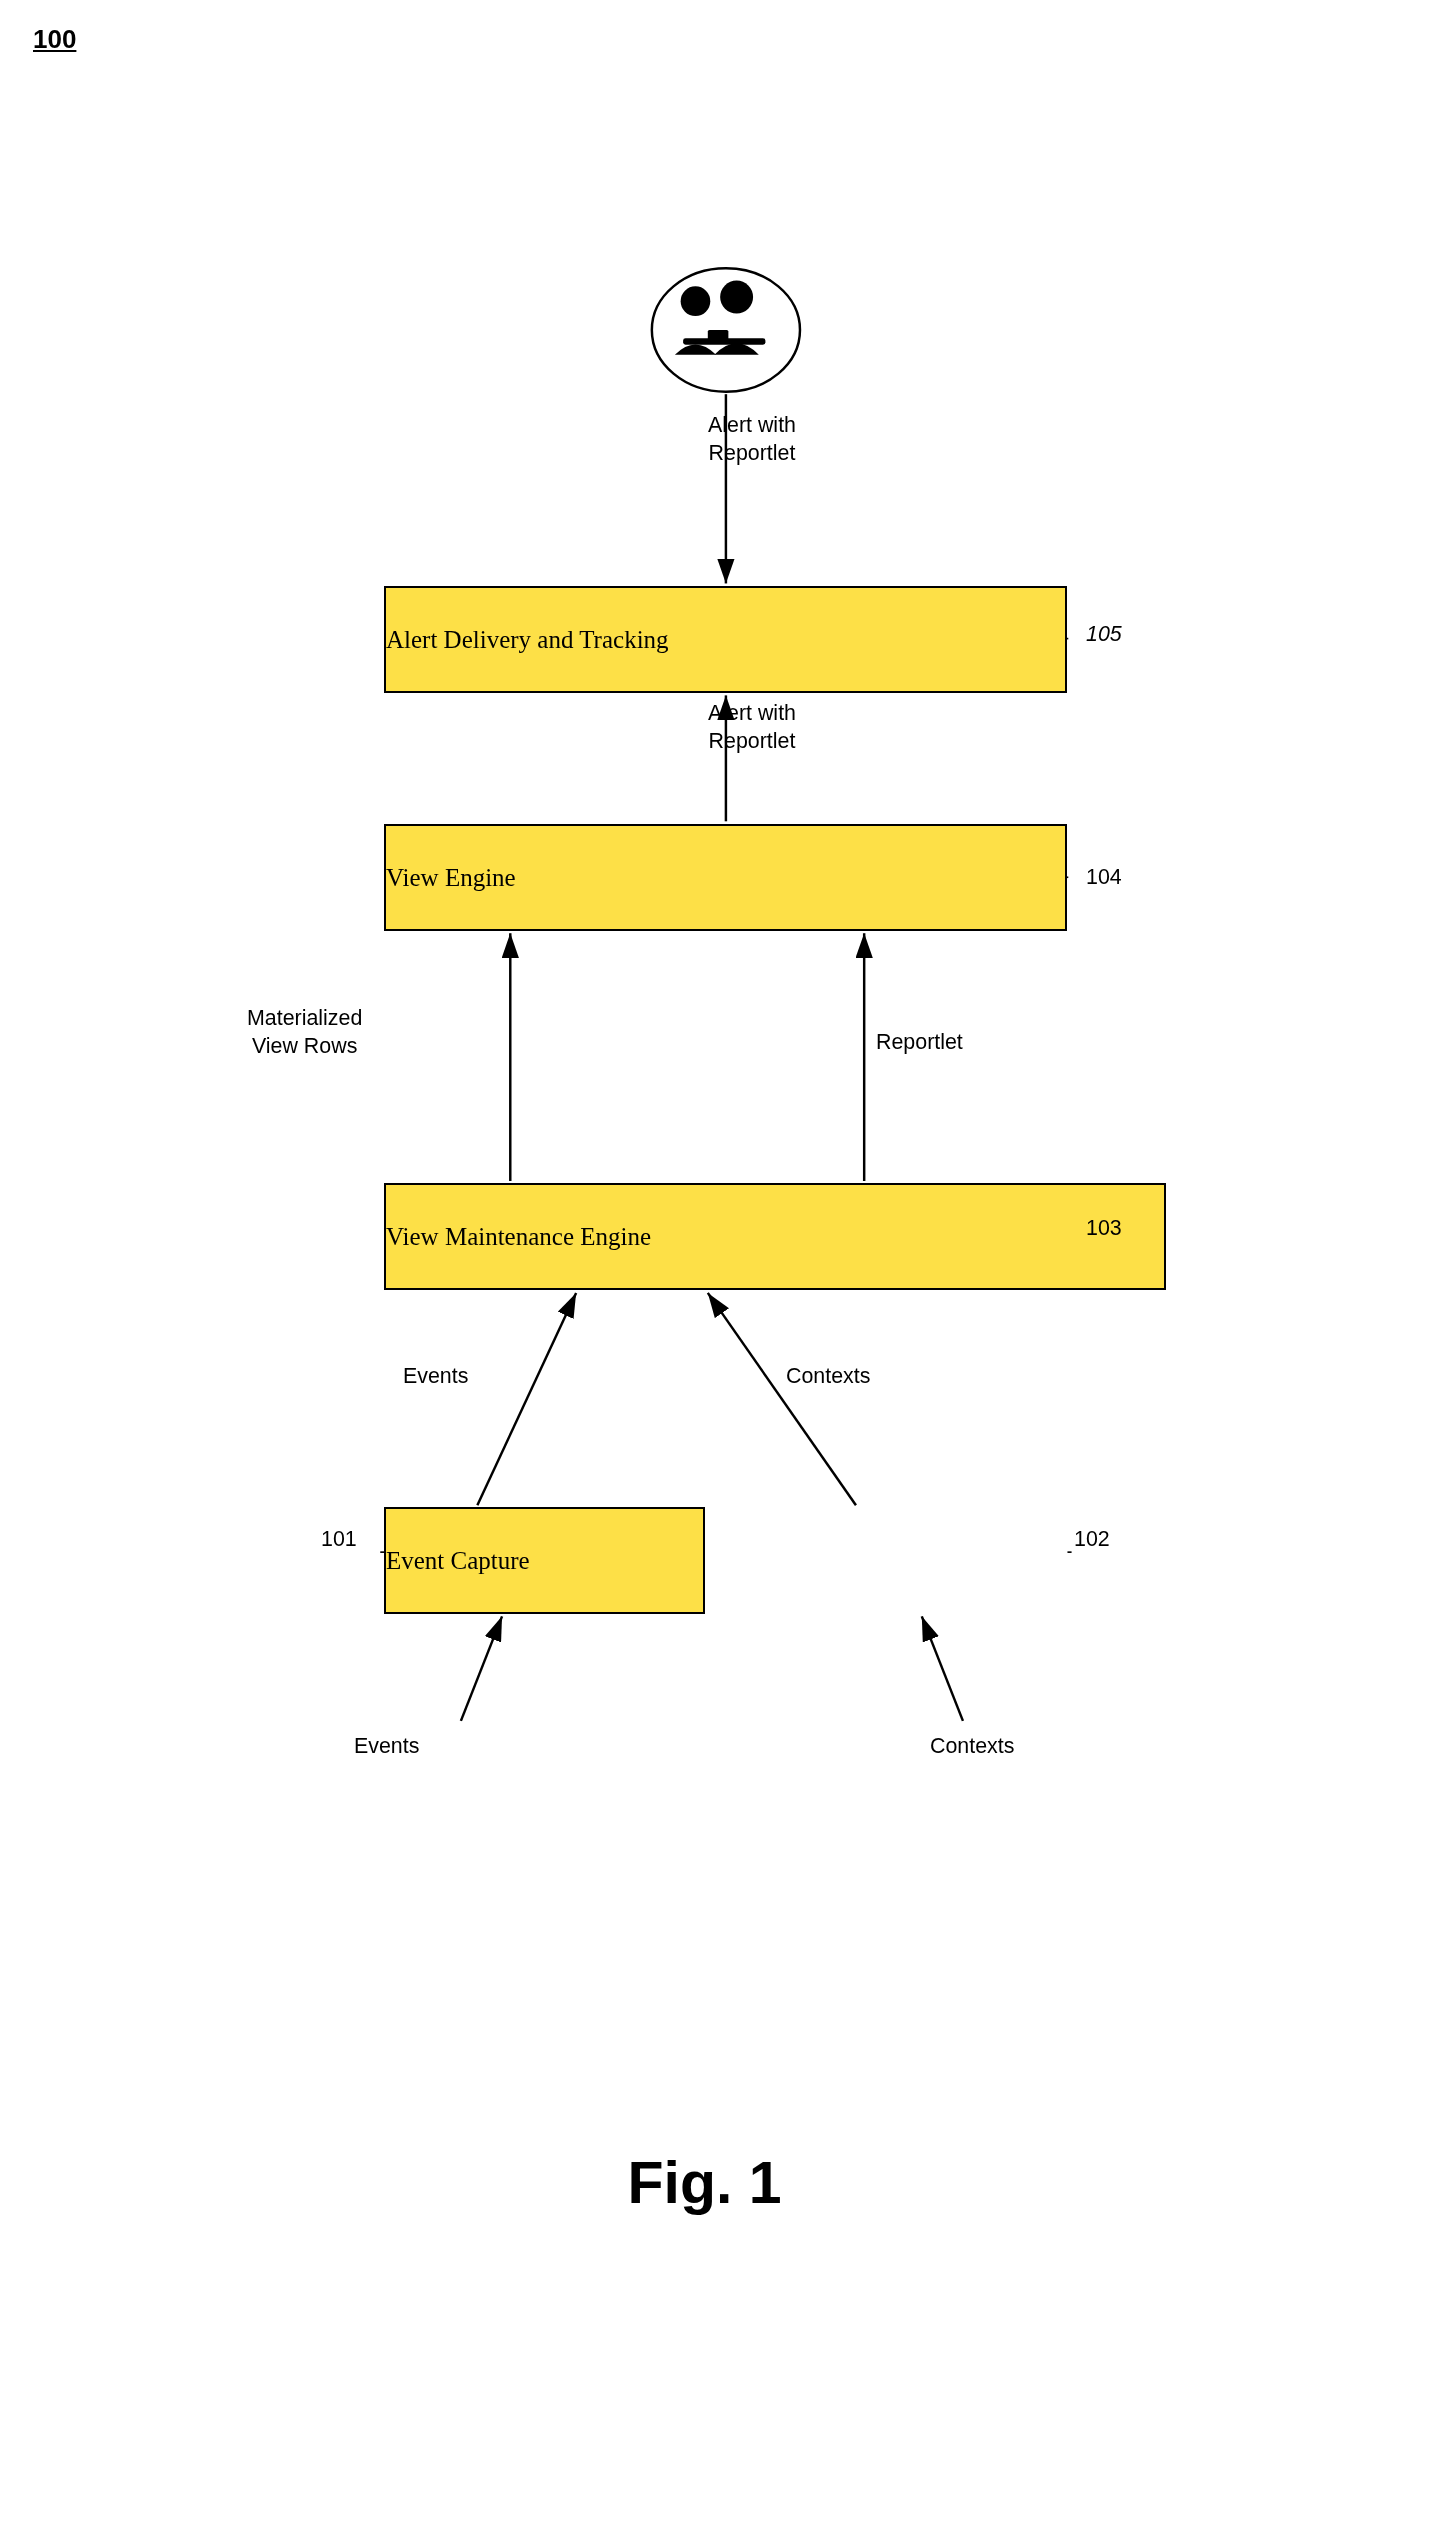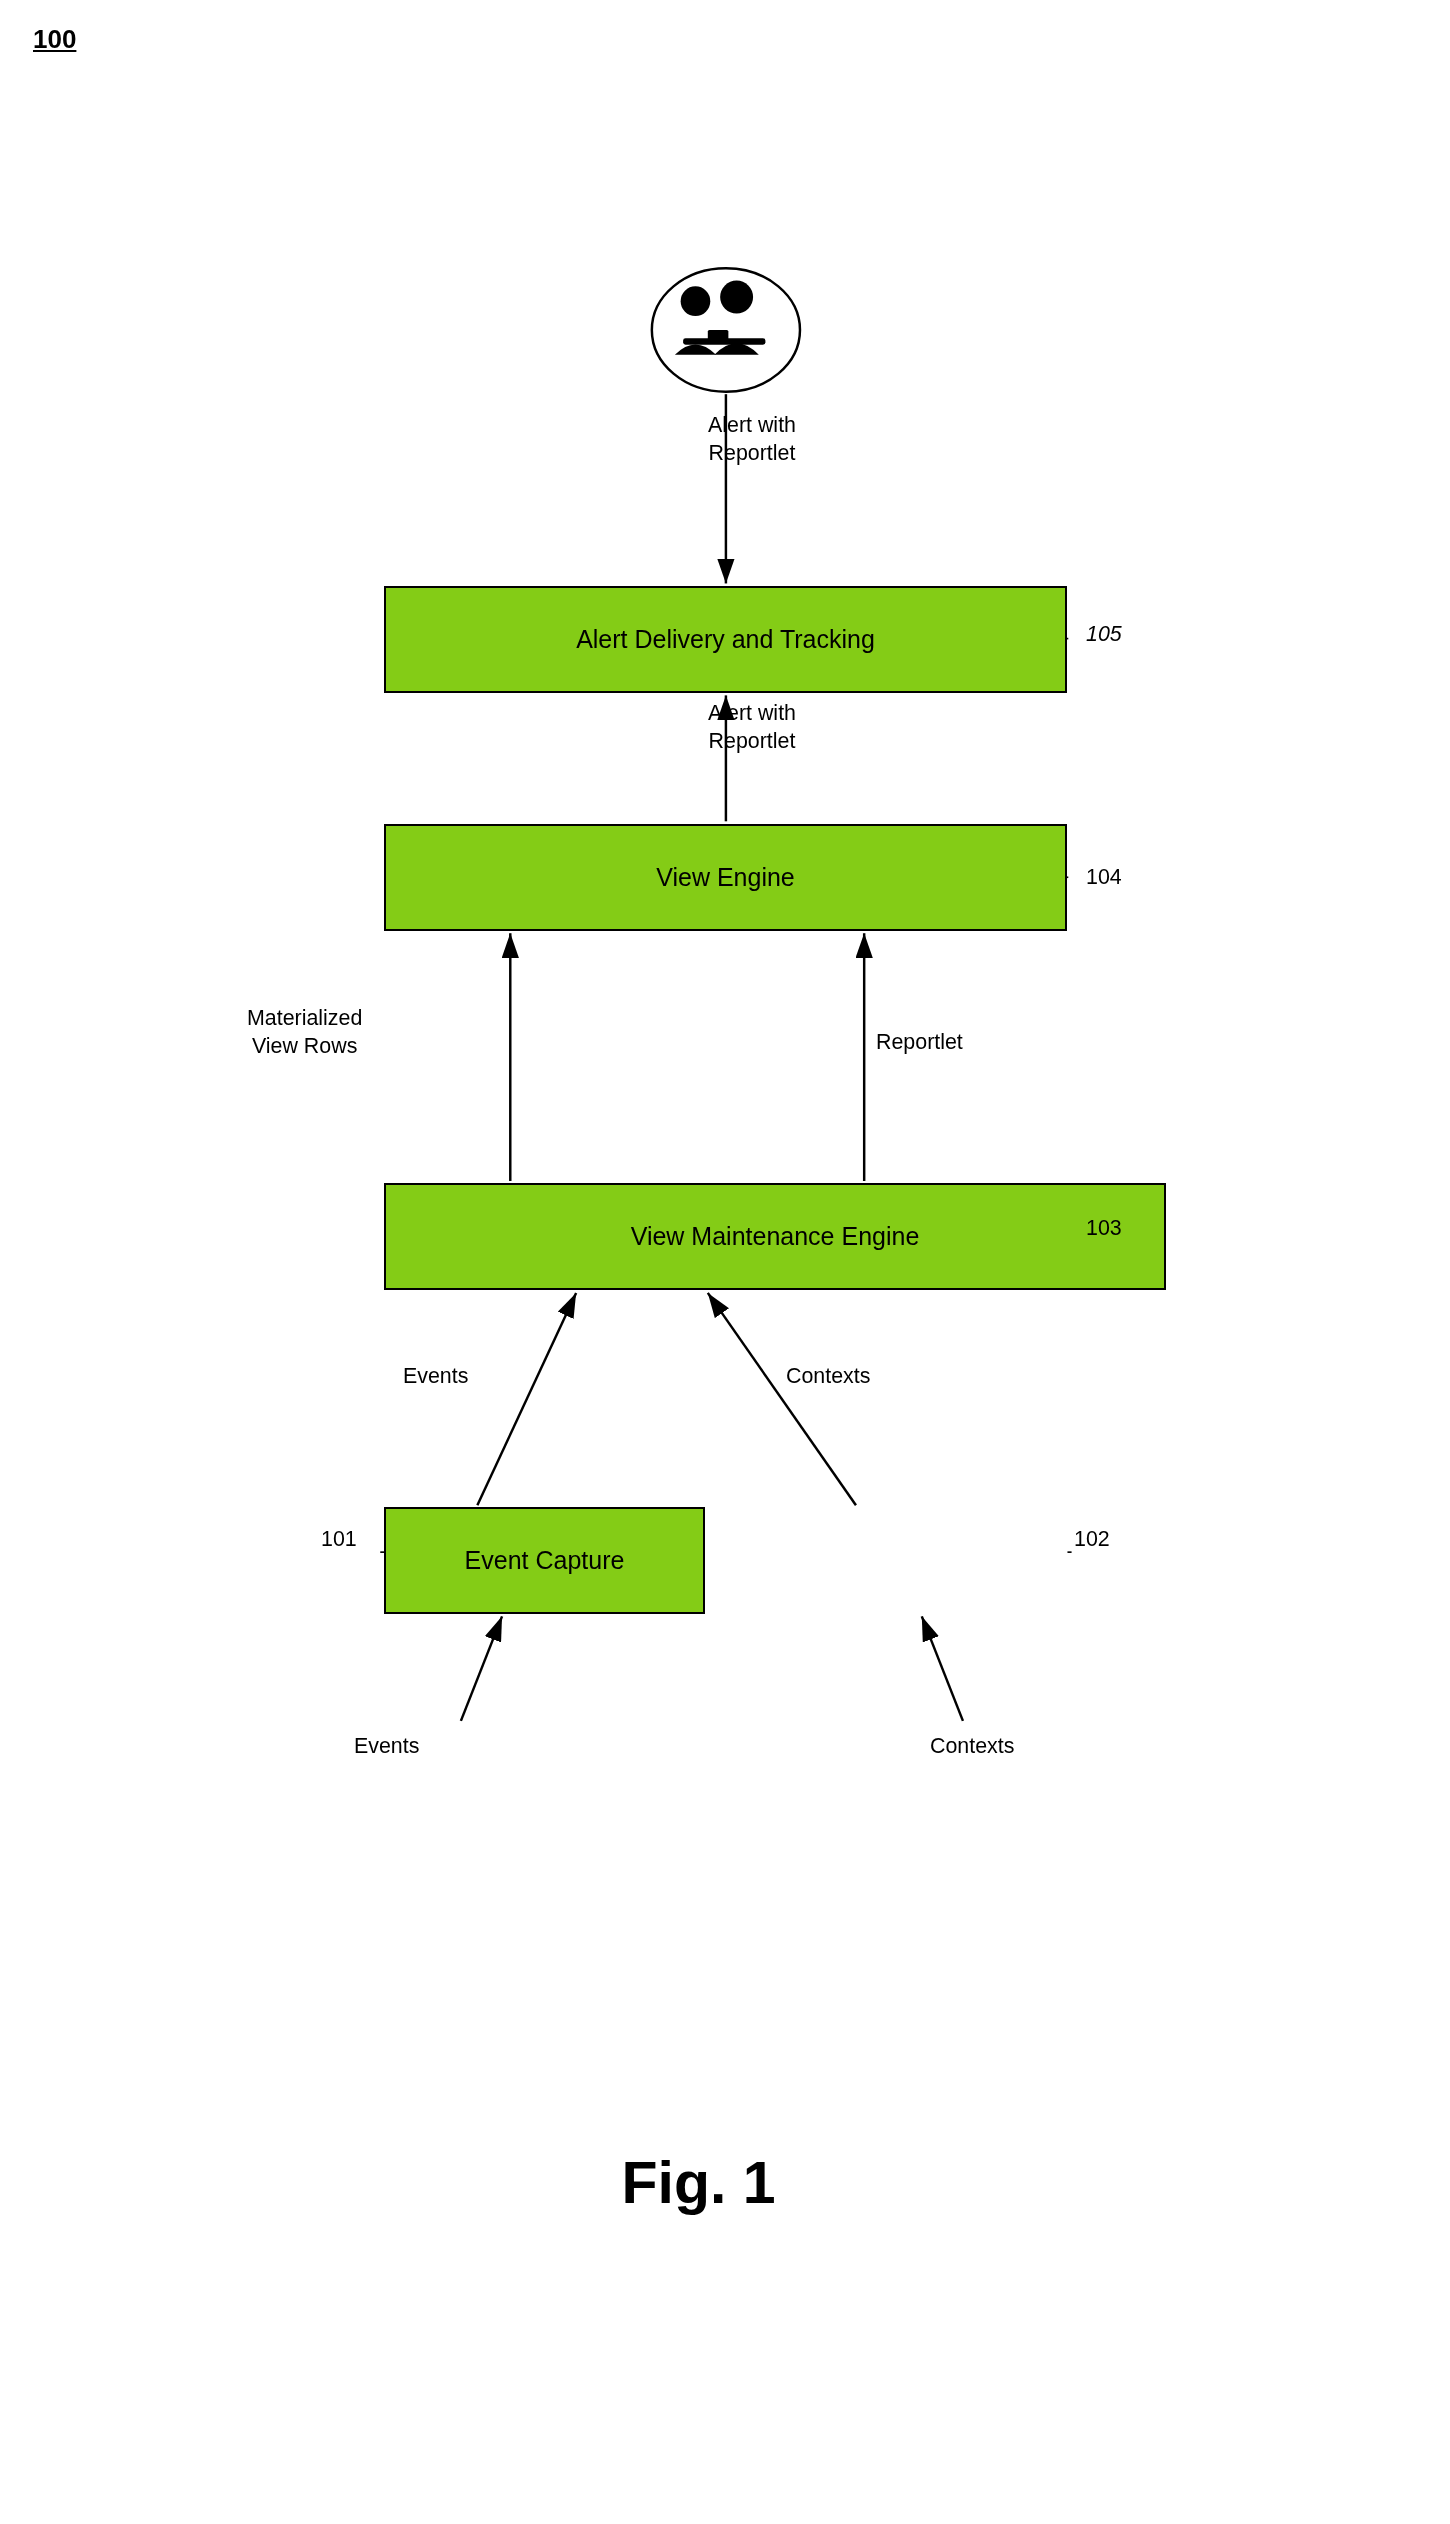--- a/index.html
+++ b/index.html
@@ -27,26 +27,27 @@
       left: 33px;
       font-size: 26px;
       font-weight: bold;
       text-decoration: underline;
     }
 
     
     .box {
       position: absolute;
       border: 2.5px solid #000;
-      background: #84cc16;
+      background: #fde047;
       display: flex;
       align-items: center;
-      justify-content: center;
+      justify-content: flex-start;
       font-size: 25px;
       text-align: center;
+      font-family: Liberation Serif, serif;
     }
 
     
     .ref-num {
       position: absolute;
       font-size: 21.4px;
     }
 
     
     .flow-label {
@@ -161,16 +162,16 @@
   <div class="ref-num" style="left:1086px; top:613px;font-style:italic;">105</div>
 
   <div class="ref-num" style="left:1086px; top:856px;">104</div>
 
   <div class="ref-num" style="left:1086px; top:1207px;">103</div>
 
   <div class="ref-num" style="left:321px; top:1518px;">101</div>
 
   <div class="ref-num" style="left:1074px; top:1518px;">102</div>
 
-  <div class="fig-caption" style="left:12px; width:1373px; top:2140px;">Fig. 1</div>
+  <div class="fig-caption" style="left:18px; width:1373px; top:2140px;">Fig. 1</div>
 
 </div>
 
 
 </body></html>

